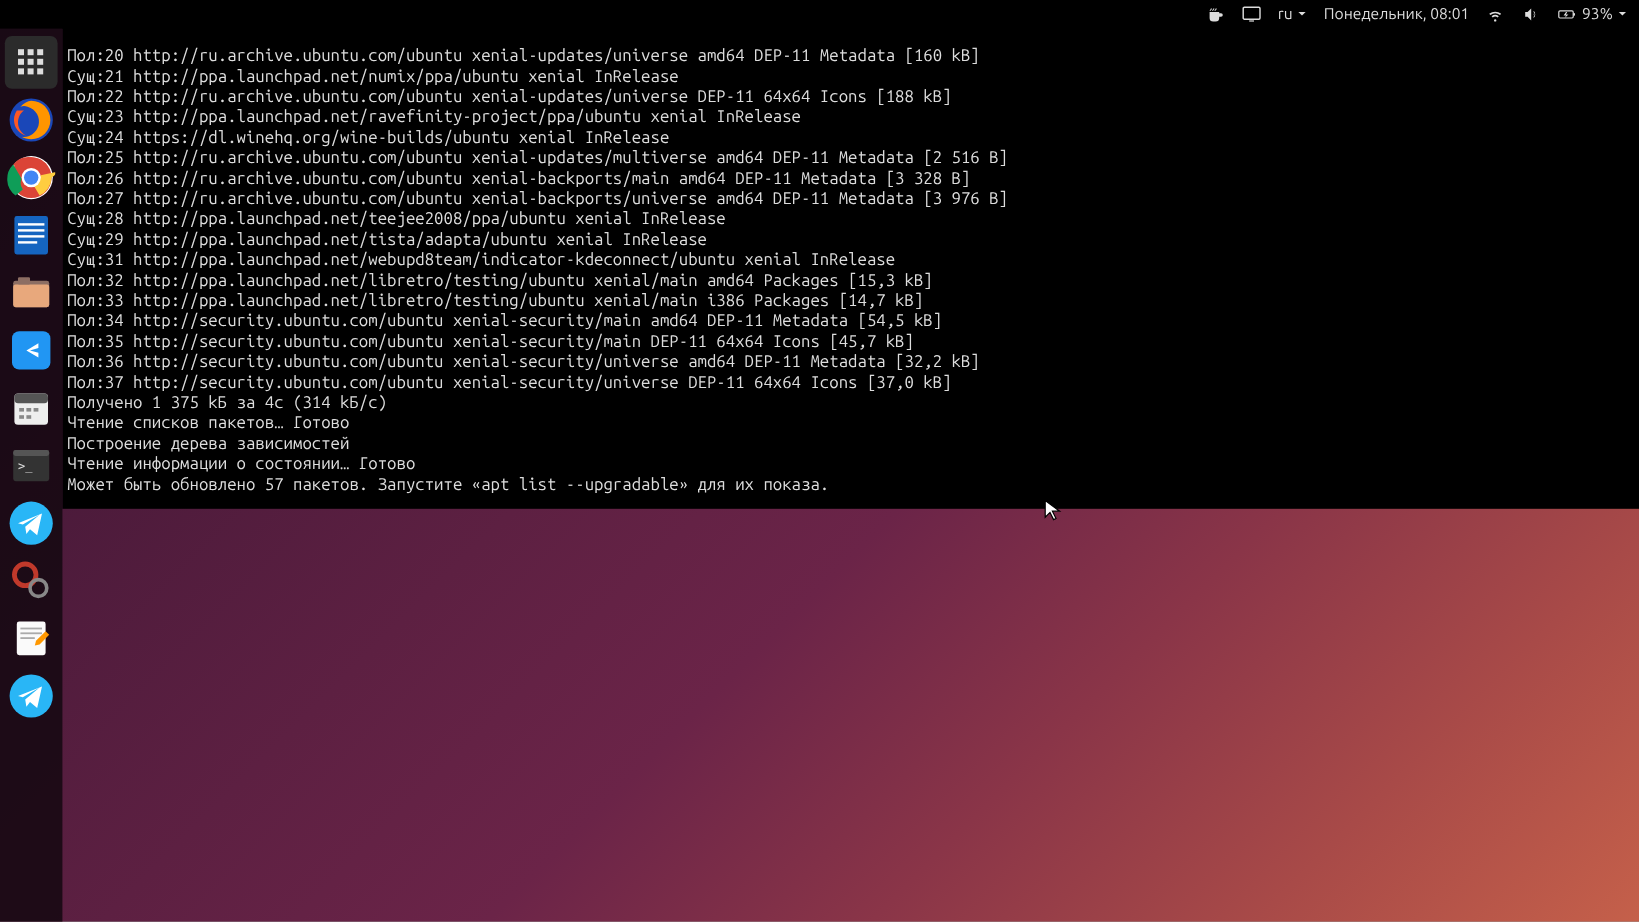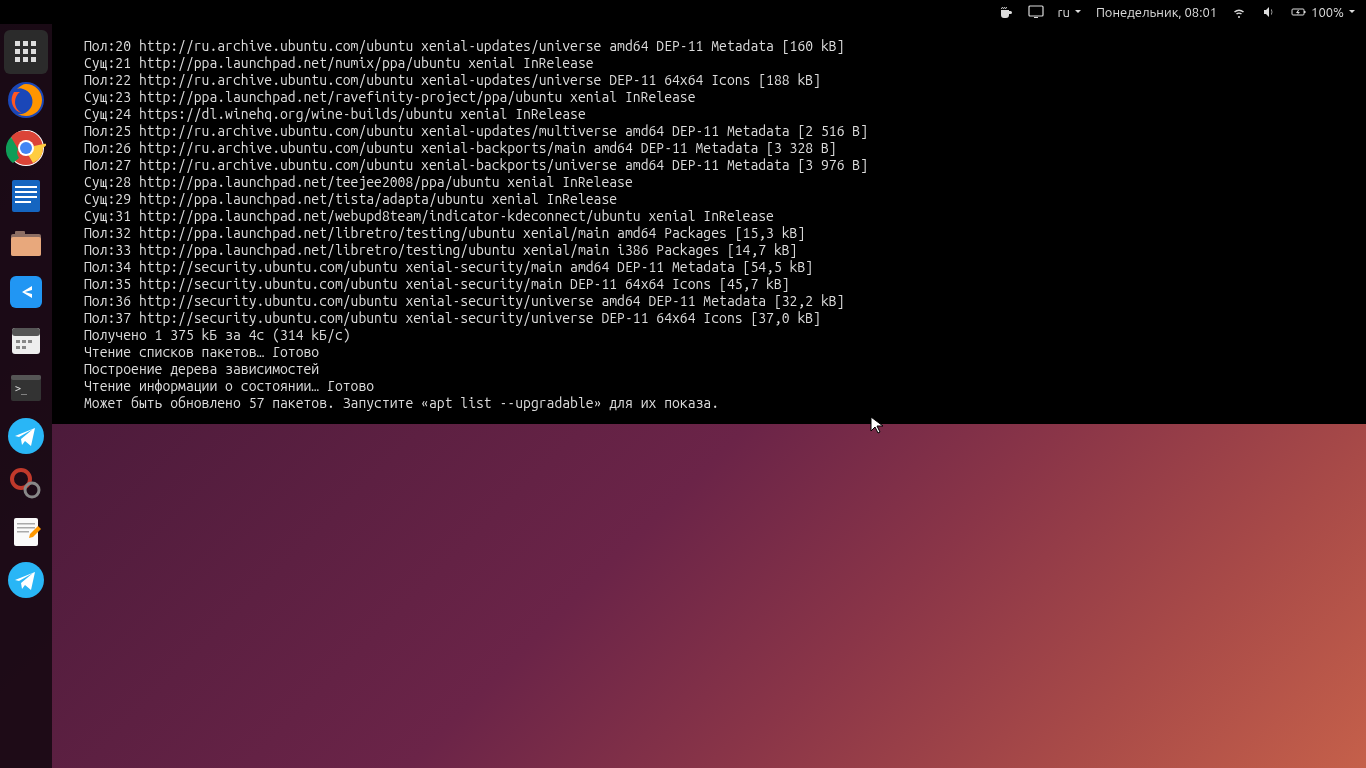--- a/index.html
+++ b/index.html
@@ -57,21 +57,21 @@
   background: #000;
   color: #ddd;
   font-family: "Ubuntu Mono", "DejaVu Sans Mono", monospace;
   font-size: 14px;
   line-height: 17px;
   padding: 4px 4px;
   white-space: pre;
   overflow: hidden;
   z-index: 5;
 }
-.terminal-line { white-space: pre; margin-left: 28px; }
+.terminal-line { white-space: pre; }
 .mouse-cursor {
   position: absolute;
   top: 416px; left: 870px;
   z-index: 20;
 }
 </style>
 </head>
 <body>
 
 <div class="topbar">
@@ -104,21 +104,21 @@
     <svg width="16" height="16" viewBox="0 0 16 16">
         <path d="M3 6h2l3-3v10l-3-3H3V6zm7-1a4 4 0 010 6v-1a3 3 0 000-4V5zm0 2a2 2 0 010 2V7z"></path>
       </svg>
   </div>
   <div class="item">
     <svg width="16" height="16" viewBox="0 0 16 16">
         <rect x="1" y="5" width="12" height="6" rx="1" fill="none" stroke="#ddd"></rect>
         <rect x="13" y="7" width="1.5" height="2"></rect>
         <path d="M7 6l-2 3h2l-1 2 3-3H7l1-2z" fill="#ddd"></path>
       </svg>
-    <span>100%</span>
+    <span>93%</span>
     <svg width="8" height="8" viewBox="0 0 8 8">
         <path d="M1 2l3 3 3-3z"></path>
       </svg>
   </div>
 </div>
 
 <div class="launcher">
   <div class="icon" style="background:#2b2b2b">
     <svg width="28" height="28" viewBox="0 0 28 28">
         <g fill="#ddd">

